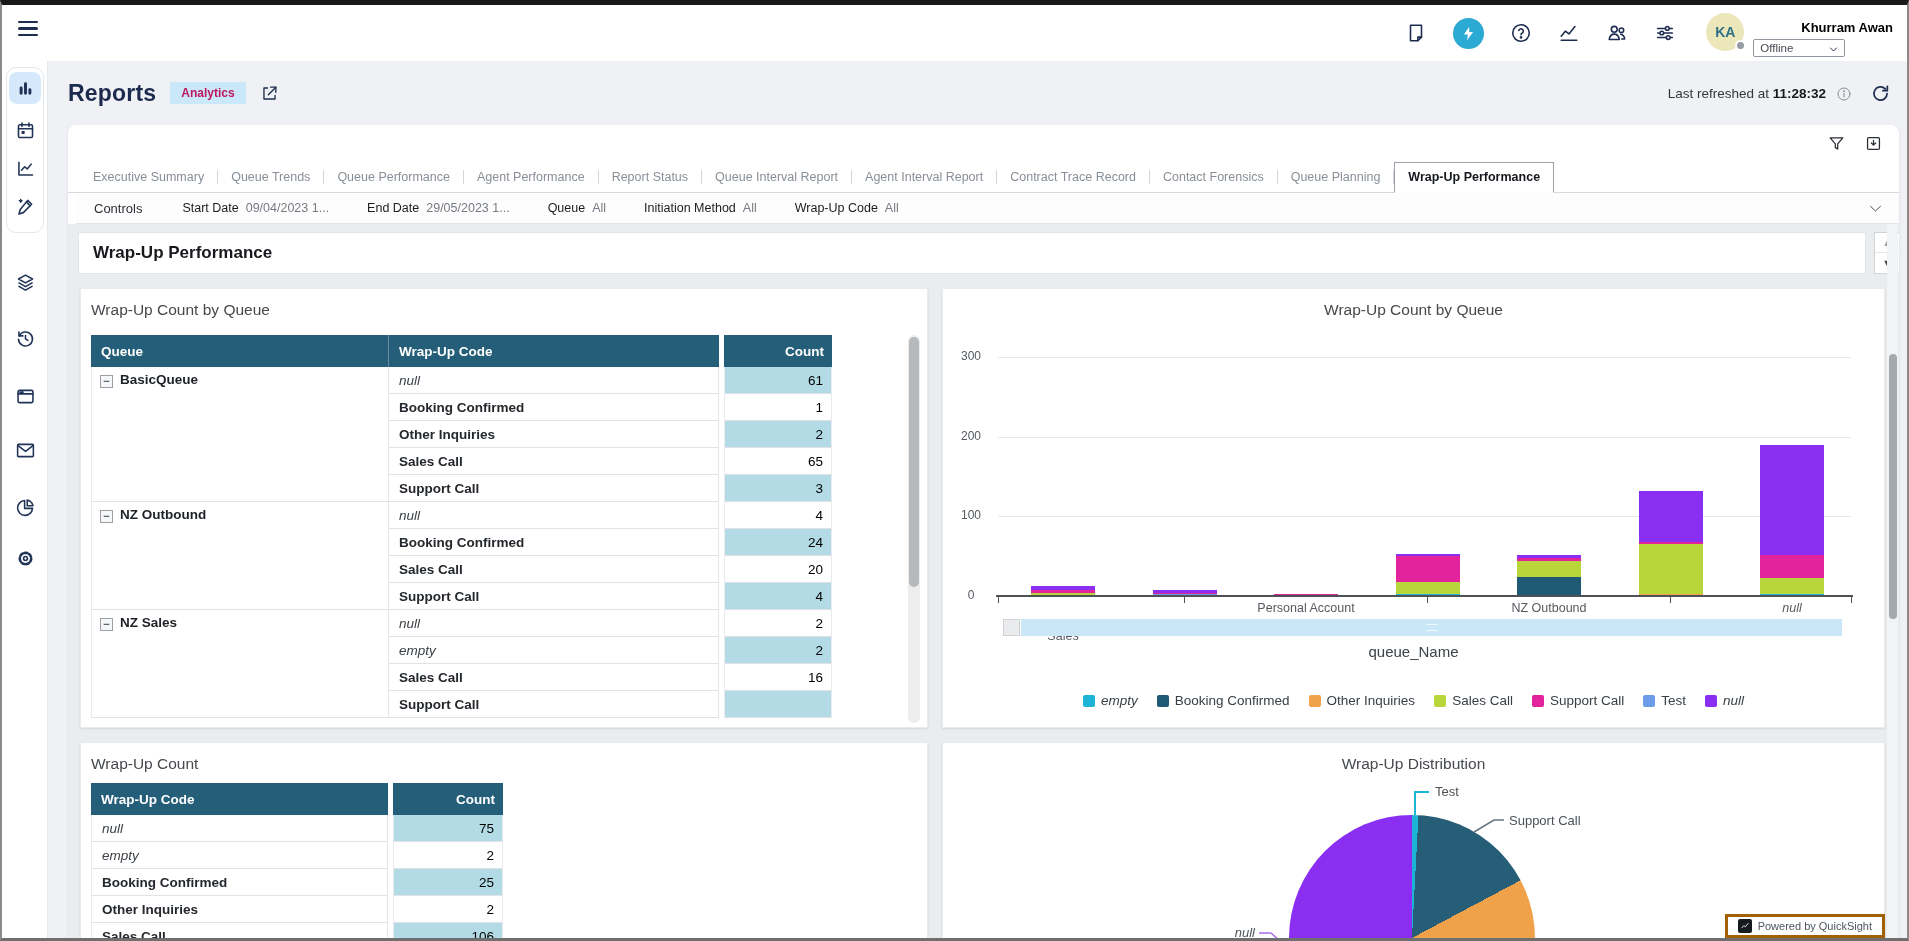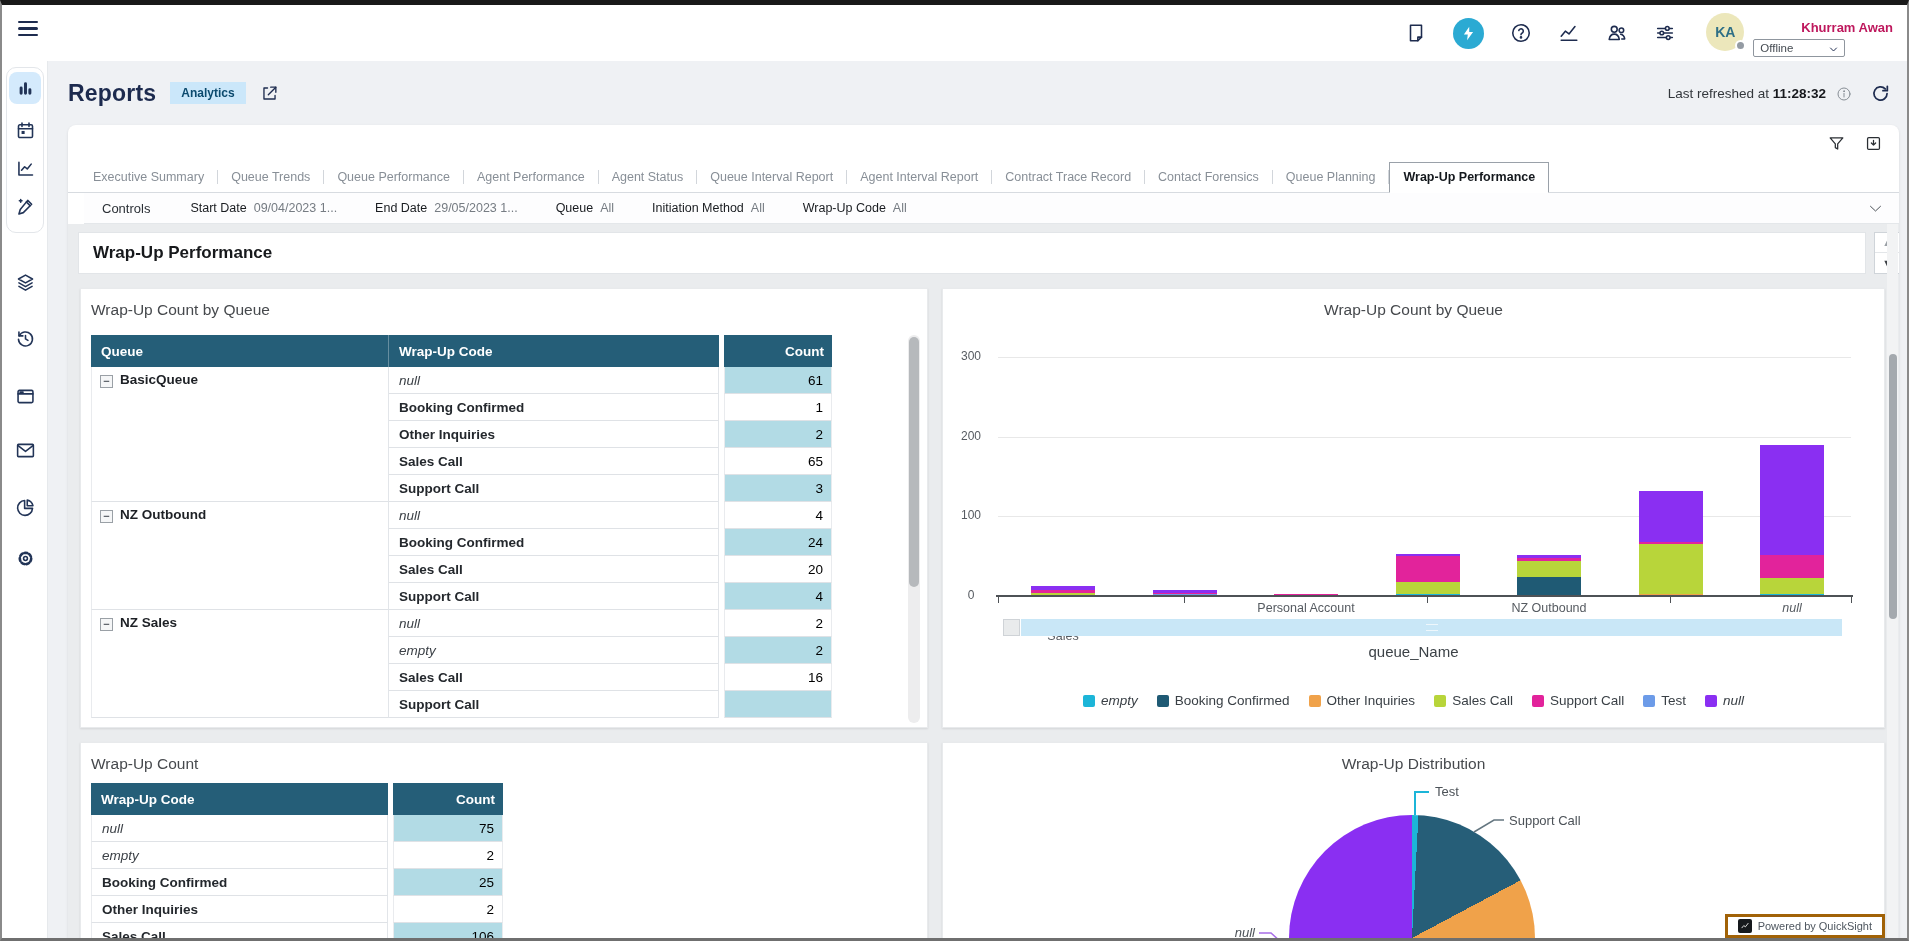--- a/index.html
+++ b/index.html
@@ -14,55 +14,55 @@
   .hamburger { position:absolute; left:16px; top:16px; width:20px; height:16px; cursor:pointer; }
   .hamburger span { display:block; height:2.4px; background:#1e2c4f; border-radius:2px; margin-bottom:4px; }
   .topbar-right { position:absolute; right:14px; top:0; height:56px; display:flex; align-items:center; gap:26px; }
   .tbicon { width:22px; height:22px; cursor:pointer; }
   .flash-btn { width:31px; height:31px; border-radius:50%; background:#2baad3; display:flex; align-items:center; justify-content:center; cursor:pointer; }
   .flash-btn svg { width:17px; height:17px; }
   .userblock { display:flex; align-items:flex-start; gap:9px; margin-left:4px; }
   .avatar { position:relative; width:38px; height:38px; border-radius:50%; background:#ece7bb; display:flex; align-items:center; justify-content:center;
             font-size:14px; font-weight:700; color:#2e6f86; margin-top:4px; }
   .avatar .dot { position:absolute; right:-2px; bottom:0; width:11px; height:11px; border-radius:50%; background:#949ba3; border:2px solid #fff; }
-  .user-name { font-size:13px; font-weight:700; color:#be185d; margin-top:11px;padding-left:48px; }
+  .user-name { font-size:13px; font-weight:700; color:#000000; margin-top:11px;padding-left:48px; }
   .status-select { margin-top:4px; width:92px; height:18px; border:1px solid #8f969e; border-radius:2px; background:#fff;
                    display:flex; align-items:center; justify-content:space-between; padding:0 6px; font-size:11.5px; color:#454b52; cursor:pointer; }
   .status-select .ic { width:9px; height:9px; }
 
   
   .sidebar { position:absolute; left:0; top:56px; bottom:0; width:46px; background:#fff; border-right:1px solid #e6e9ec; z-index:4; }
   .side-group { position:absolute; left:4px; top:6px; width:38px; height:166px; border:1px solid #e3e6ea; border-radius:10px; background:#fff; }
   .sitem { position:absolute; left:7px; width:32px; height:32px; border-radius:8px; display:flex; align-items:center; justify-content:center; cursor:pointer; }
   .sitem.active { background:#d4eafc; }
   .sitem .ic { width:21px; height:21px; }
   .sitem .ic svg { stroke:#223457; stroke-width:1.8; }
 
   
   .main { position:absolute; left:46px; top:56px; right:0; bottom:0; background:#eff1f4; }
   .page-head { position:absolute; left:20px; top:10px; height:44px; display:flex; align-items:center; gap:14px; }
   .page-head h1 { font-size:23px; font-weight:800; color:#1c2a4e; letter-spacing:0.2px; }
-  .badge { background:#cbe7fa; color:#0c4a6e; font-size:12px; font-weight:700; padding:4px 11px; border-radius:0; }
+  .badge { background:#cbe7fa; color:#be185d; font-size:12px; font-weight:700; padding:4px 11px; border-radius:0; }
   .extlink { width:19px; height:19px; cursor:pointer; }
   .refresh-area { position:absolute; right:16px; top:22px; display:flex; align-items:center; gap:10px; font-size:13.5px; color:#33373c; }
   .refresh-area b { color:#17191d; }
   .info-ic { width:16px; height:16px; } .info-ic svg { stroke:#878e95; stroke-width:1.5; }
   .refresh-ic { width:21px; height:21px; margin-left:8px; cursor:pointer; }
 
   .panel { position:absolute; left:20px; right:8px; top:64px; bottom:0; background:#fff; border-radius:8px 8px 0 0; box-shadow:0 1px 3px rgba(0,0,0,0.10); }
   .panel-tools { position:absolute; top:9px; right:16px; display:flex; gap:18px; }
   .panel-tools .ic { width:19px; height:19px; cursor:pointer; }
   .panel-tools .ic svg { stroke:#2a2e33; stroke-width:1.6; }
 
   .tabs { position:absolute; left:0; right:0; top:38px; height:30px; border-bottom:1px solid #d7dbe0; display:flex; align-items:flex-end; padding-left:12px; }
   .tab { font-size:12.5px; color:#888f97; padding:7px 13px 8px; white-space:nowrap; cursor:pointer; }
   .tab.active { border:1px solid #9aa1a9; border-bottom:1px solid #fff; margin-bottom:-1px; background:#fff; color:#14181d; font-weight:700; }
   .tab-sep { width:1px; height:14px; background:#d2d6db; margin-bottom:8px; }
 
-  .controls { position:absolute; left:16px; right:0; top:68px; height:31px; border-bottom:1px solid #e4e7ea; background:#fdfdfe;
+  .controls { position:absolute; left:8px; right:0; top:68px; height:31px; border-bottom:1px solid #e4e7ea; background:#fdfdfe;
               display:flex; align-items:center; padding:0 18px; }
   .controls-label { font-size:13px; color:#2b3036; margin-right:40px; }
   .filters { display:flex; gap:38px; }
   .filter { display:flex; gap:7px; font-size:12.5px; cursor:pointer; }
   .filter b { color:#191c20; font-weight:400; }
   .filter span { color:#767c83; }
   .controls-chevron { position:absolute; right:16px; top:8px; width:15px; height:15px; cursor:pointer; }
   .controls-chevron svg { stroke:#4c5258; stroke-width:1.6; }
 
   .dash { position:absolute; left:0; right:0; top:99px; bottom:0; background:#eaecee; overflow:hidden; }
@@ -314,21 +314,21 @@
 
       <nav class="tabs" id="tabs">
           <span class="tab">Executive Summary</span>
           <span class="tab-sep"></span>
           <span class="tab">Queue Trends</span>
           <span class="tab-sep"></span>
           <span class="tab">Queue Performance</span>
           <span class="tab-sep"></span>
           <span class="tab">Agent Performance</span>
           <span class="tab-sep"></span>
-          <span class="tab">Agent Status</span>
+          <span class="tab">Report Status</span>
           <span class="tab-sep"></span>
           <span class="tab">Queue Interval Report</span>
           <span class="tab-sep"></span>
           <span class="tab">Agent Interval Report</span>
           <span class="tab-sep"></span>
           <span class="tab">Contract Trace Record</span>
           <span class="tab-sep"></span>
           <span class="tab">Contact Forensics</span>
           <span class="tab-sep"></span>
           <span class="tab">Queue Planning</span>

